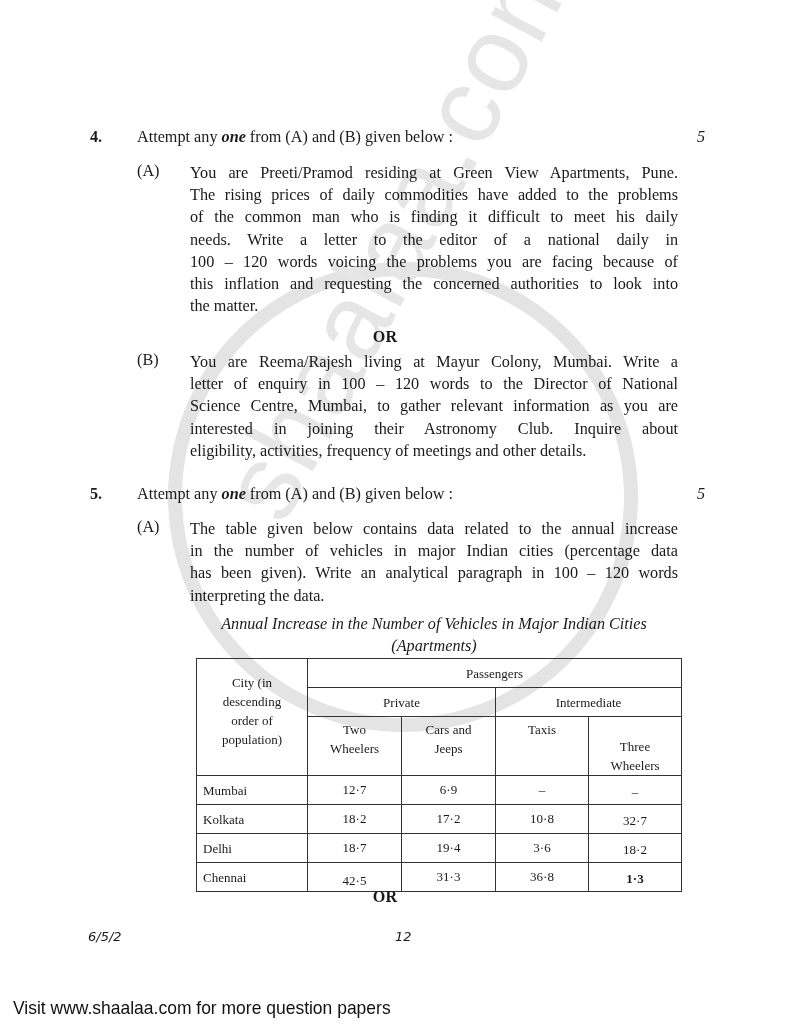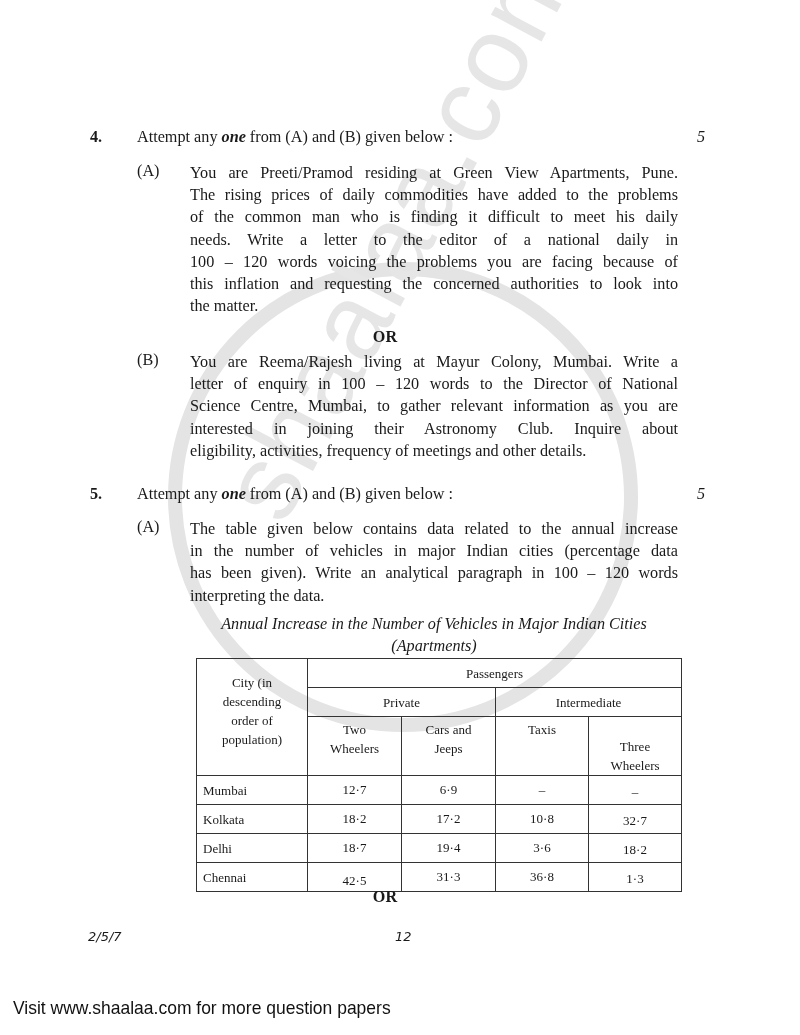--- a/index.html
+++ b/index.html
@@ -133,23 +133,23 @@
       <td style="padding-top:4px;">18·7</td>
       <td style="padding-top:4px;">19·4</td>
       <td style="padding-top:4px;text-align:center;">3·6</td>
       <td style="padding-top:6px;">18·2</td>
     </tr>
     <tr style="height:29px;">
       <td class="city">Chennai</td>
       <td style="padding-top:8px;">42·5</td>
       <td style="padding-top:4px;text-align:center;">31·3</td>
       <td style="padding-top:4px;">36·8</td>
-      <td style="padding-top:6px;">1·3</td>
+      <td style="padding-top:6px;font-weight:bold;">1·3</td>
     </tr>
   </tbody>
     </table>
 
   <div class="abs or" style="top:888px;">OR</div>
 
-  <div class="abs footer-code">2/5/7</div>
+  <div class="abs footer-code">6/5/2</div>
   <div class="abs footer-page">12</div>
   <div class="abs visit">Visit www.shaalaa.com for more question papers</div>
 </div>
 
 </body></html>

